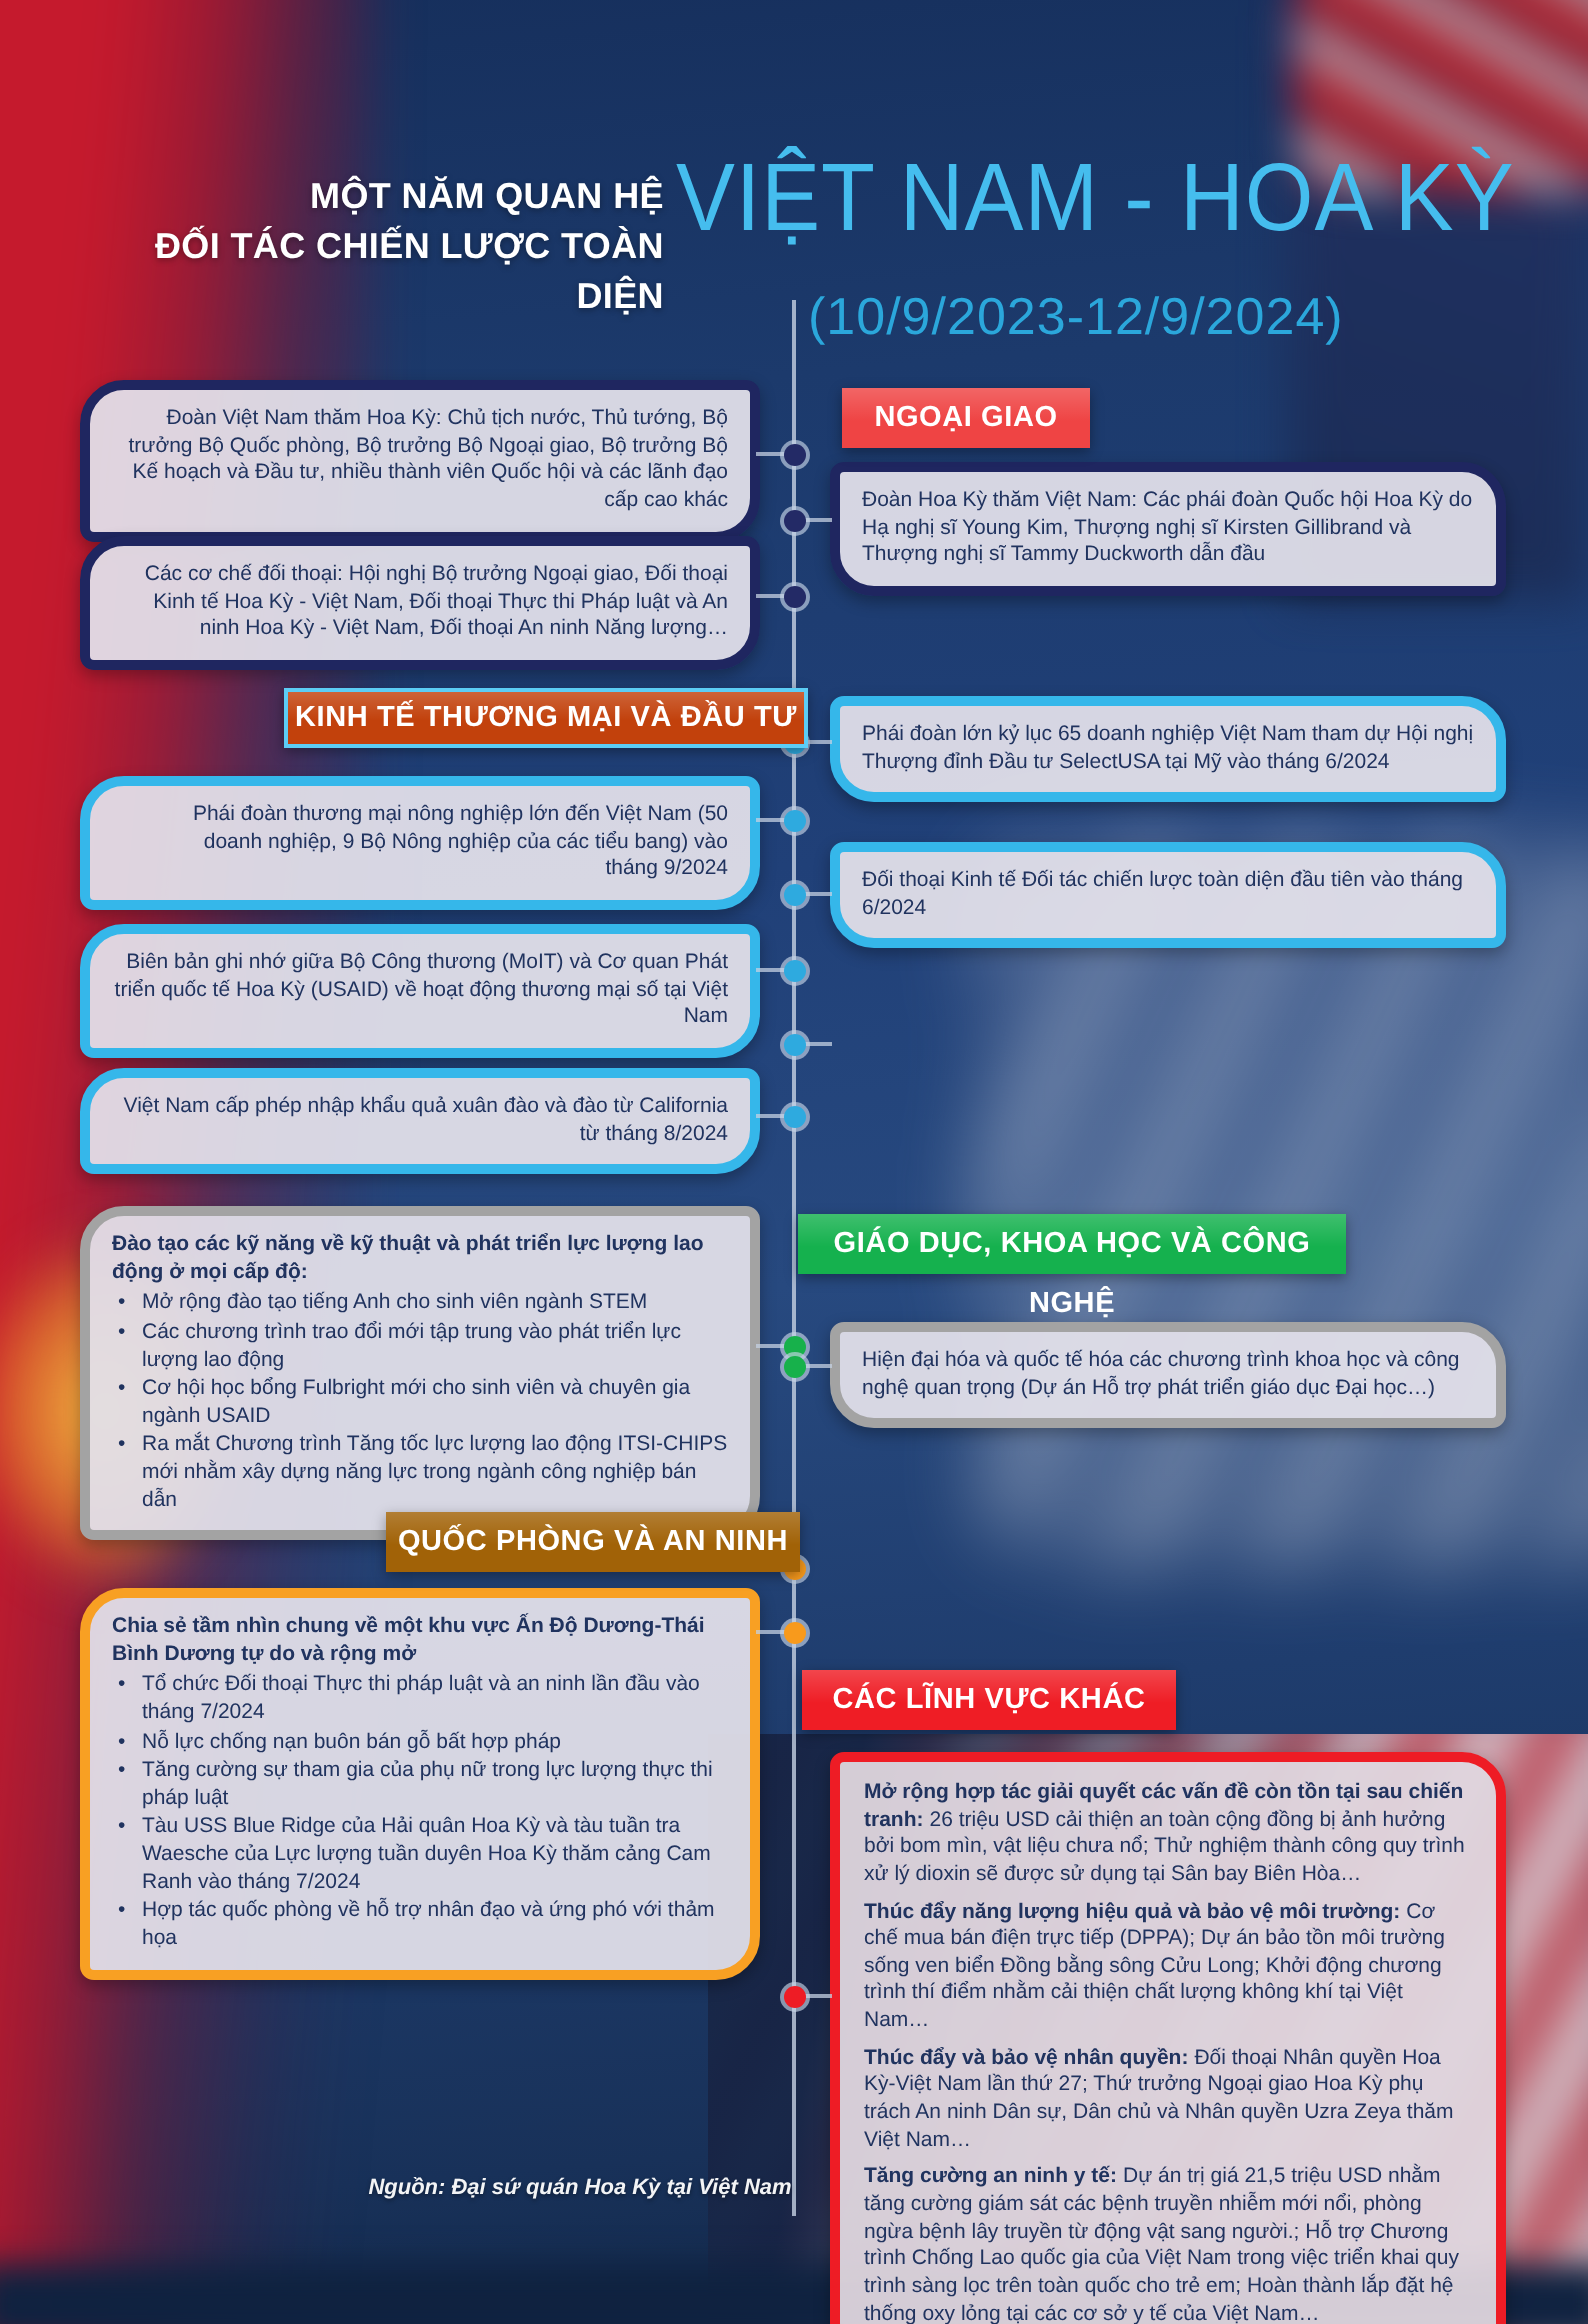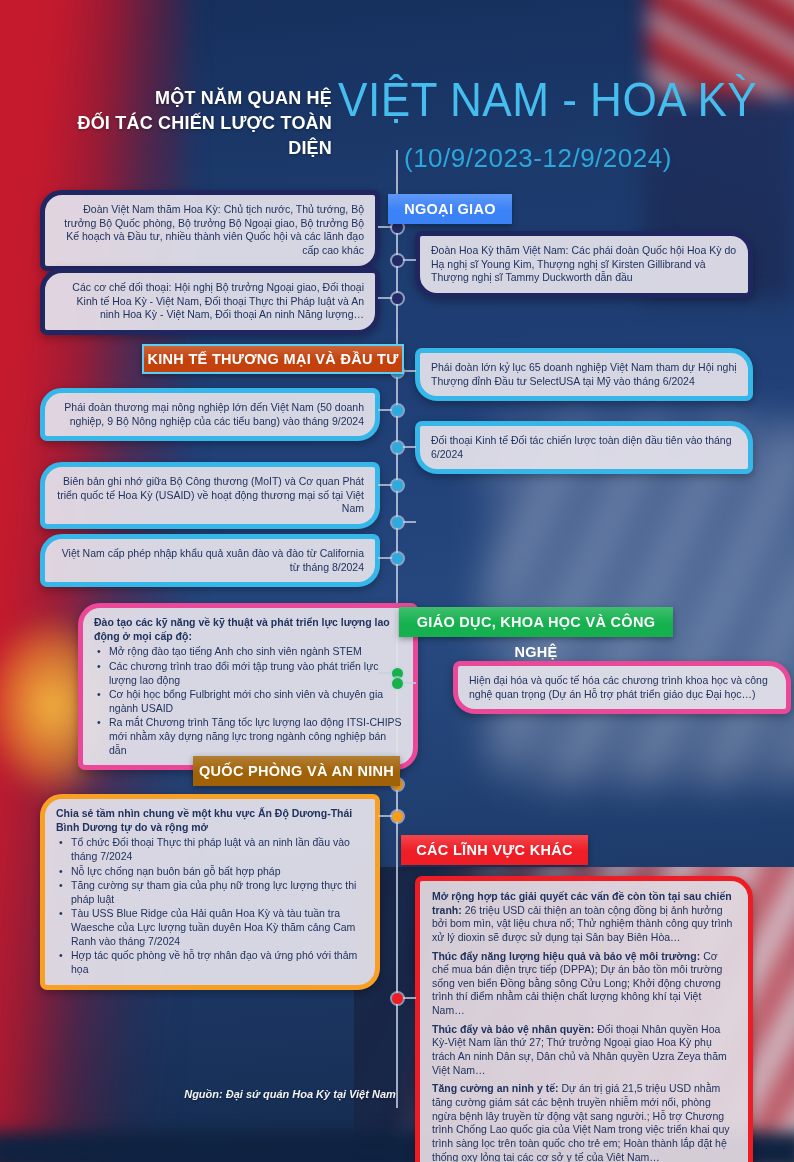--- a/index.html
+++ b/index.html
@@ -51,46 +51,46 @@
     box-shadow:0 0 0 2px rgba(198,212,230,.65);z-index:4;}
   .tl-con{position:absolute;height:2px;background:rgba(196,208,226,.75);z-index:3;}
   .tl-con.l{left:378px;width:19px;}
   .tl-con.r{left:397px;width:19px;}
 
   
   .sec{position:absolute;height:30px;line-height:30px;color:#fff;font-weight:bold;font-size:14.5px;
     text-align:center;letter-spacing:.3px;z-index:5;box-shadow:0 2px 6px rgba(0,0,0,.35);}
   .sec .shine{position:absolute;inset:0;background:linear-gradient(180deg,rgba(255,255,255,.18),rgba(255,255,255,0) 55%);}
   .sec span{position:relative;}
-  #h-ngoai{left:388px;top:194px;width:124px;background:#3b82f6;}
+  #h-ngoai{left:421px;top:194px;width:124px;background:#ef4444;}
   #h-kinhte{left:142px;top:344px;width:258px;background:#c2410c;border:2px solid #5ccdf5;height:26px;line-height:26px;}
   #h-giaoduc{left:399px;top:607px;width:274px;background:#15b14e;}
   #h-quocphong{left:193px;top:756px;width:207px;background:#a16207;}
   #h-linhvuc{left:401px;top:835px;width:187px;background:#ef1d25;}
 
   
   .box{position:absolute;box-sizing:border-box;background:rgba(226,224,234,.94);
     color:#20335f;font-size:10.5px;line-height:1.3;padding:8px 11px;z-index:2;
     box-shadow:0 3px 8px rgba(0,0,0,.3);}
   .box.l{left:40px;width:340px;border-radius:22px 7px 22px 7px;text-align:right;}
   .box.r{left:415px;width:338px;border-radius:7px 22px 7px 22px;text-align:left;}
   .box.navy{border:5px solid #1f2660;}
   .box.blue{border:5px solid #35b7ea;}
-  .box.green{border:5px solid #ec4899;margin-left:38px;}
+  .box.green{border:5px solid #a3a3a3;}
   .box.orange{border:5px solid #f8a023;}
   .box.red{border:5px solid #ee1c25;background:rgba(223,214,222,.95);}
   .box .bt{font-weight:bold;text-align:left;}
   .box ul{margin:2px 0 0;padding:0;list-style:none;text-align:left;}
   .box li{position:relative;padding-left:15px;margin-top:1px;}
   .box li::before{content:"•";position:absolute;left:3px;top:0;}
   .box .entry{margin-bottom:5px;text-align:left;}
   .box .entry b{margin-right:3px;}
   #b-l1{top:190px;min-height:64px;}
   #b-l2{top:268px;min-height:62px;}
-  #b-l3{top:388px;min-height:50px;}
+  #b-l3{top:388px;min-height:50px;padding-left:32px;}
   #b-l4{top:462px;min-height:50px;}
   #b-l5{top:534px;min-height:51px;}
   #b-l6{top:603px;min-height:139px;}
   #b-l7{top:794px;min-height:143px;}
   #b-r1{top:231px;min-height:62px;}
   #b-r2{top:348px;min-height:50px;}
   #b-r3{top:421px;min-height:47px;}
   #b-r4{top:496px;min-height:49px;}
   #b-r5{top:661px;min-height:50px;}
   #b-r6{top:876px;min-height:225px;padding:9px 12px;}

